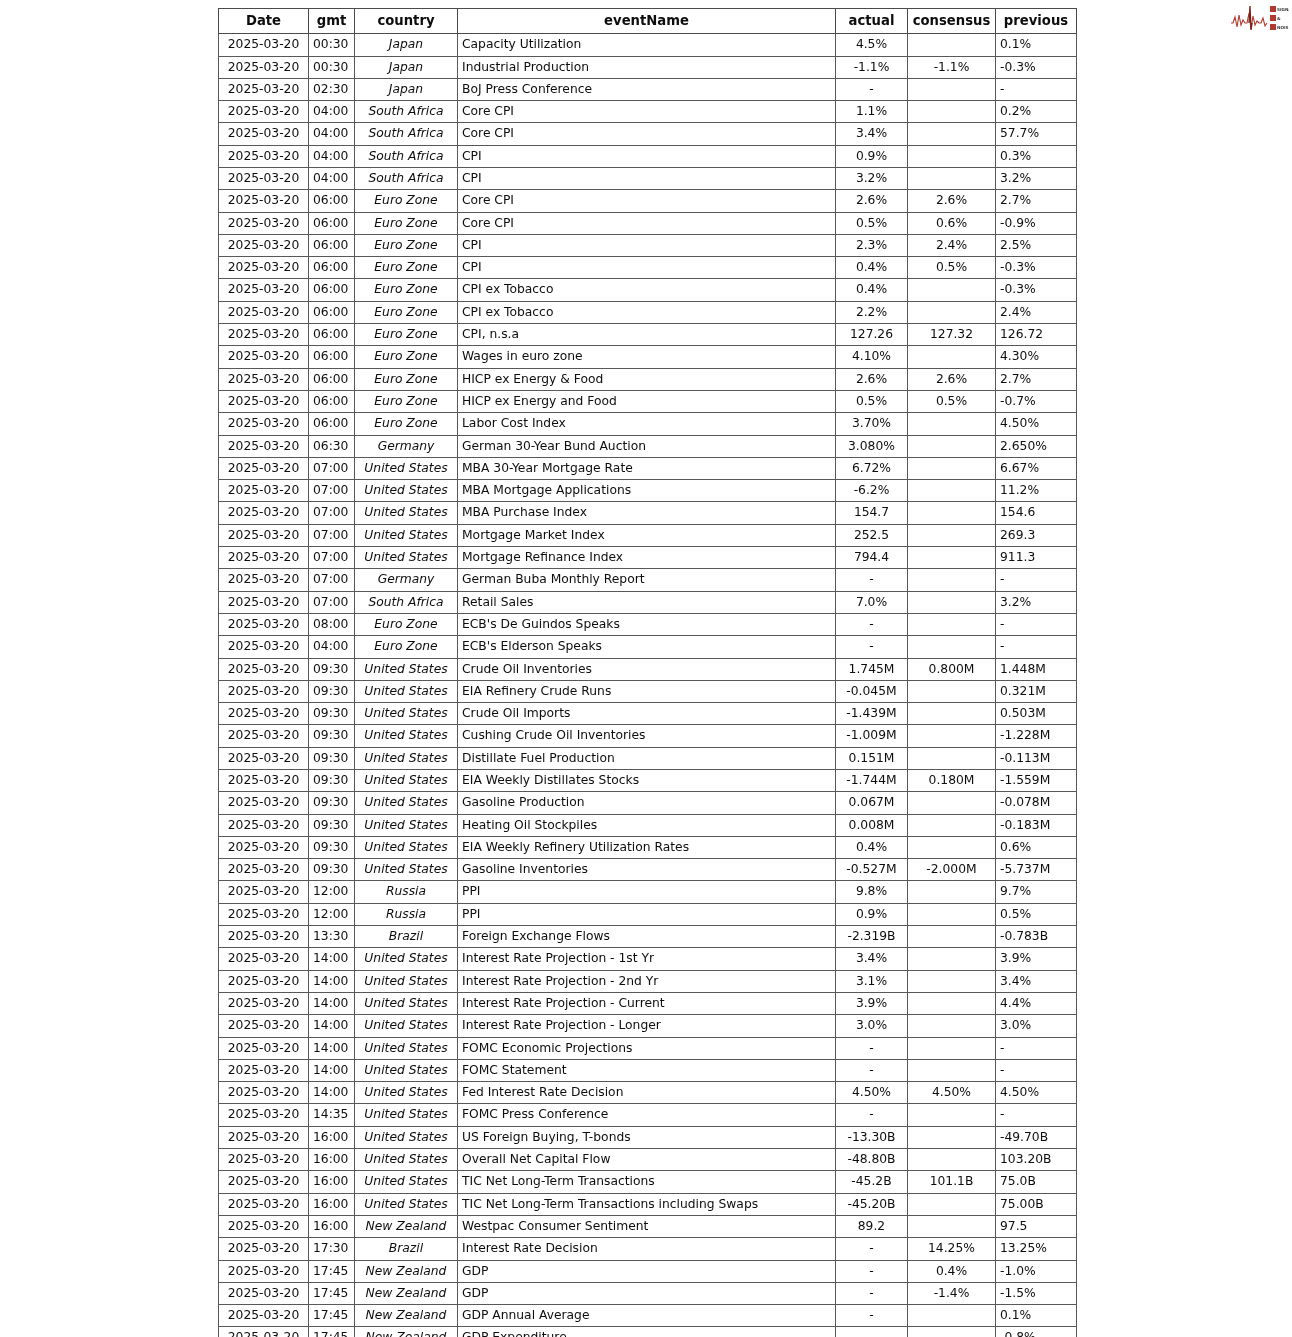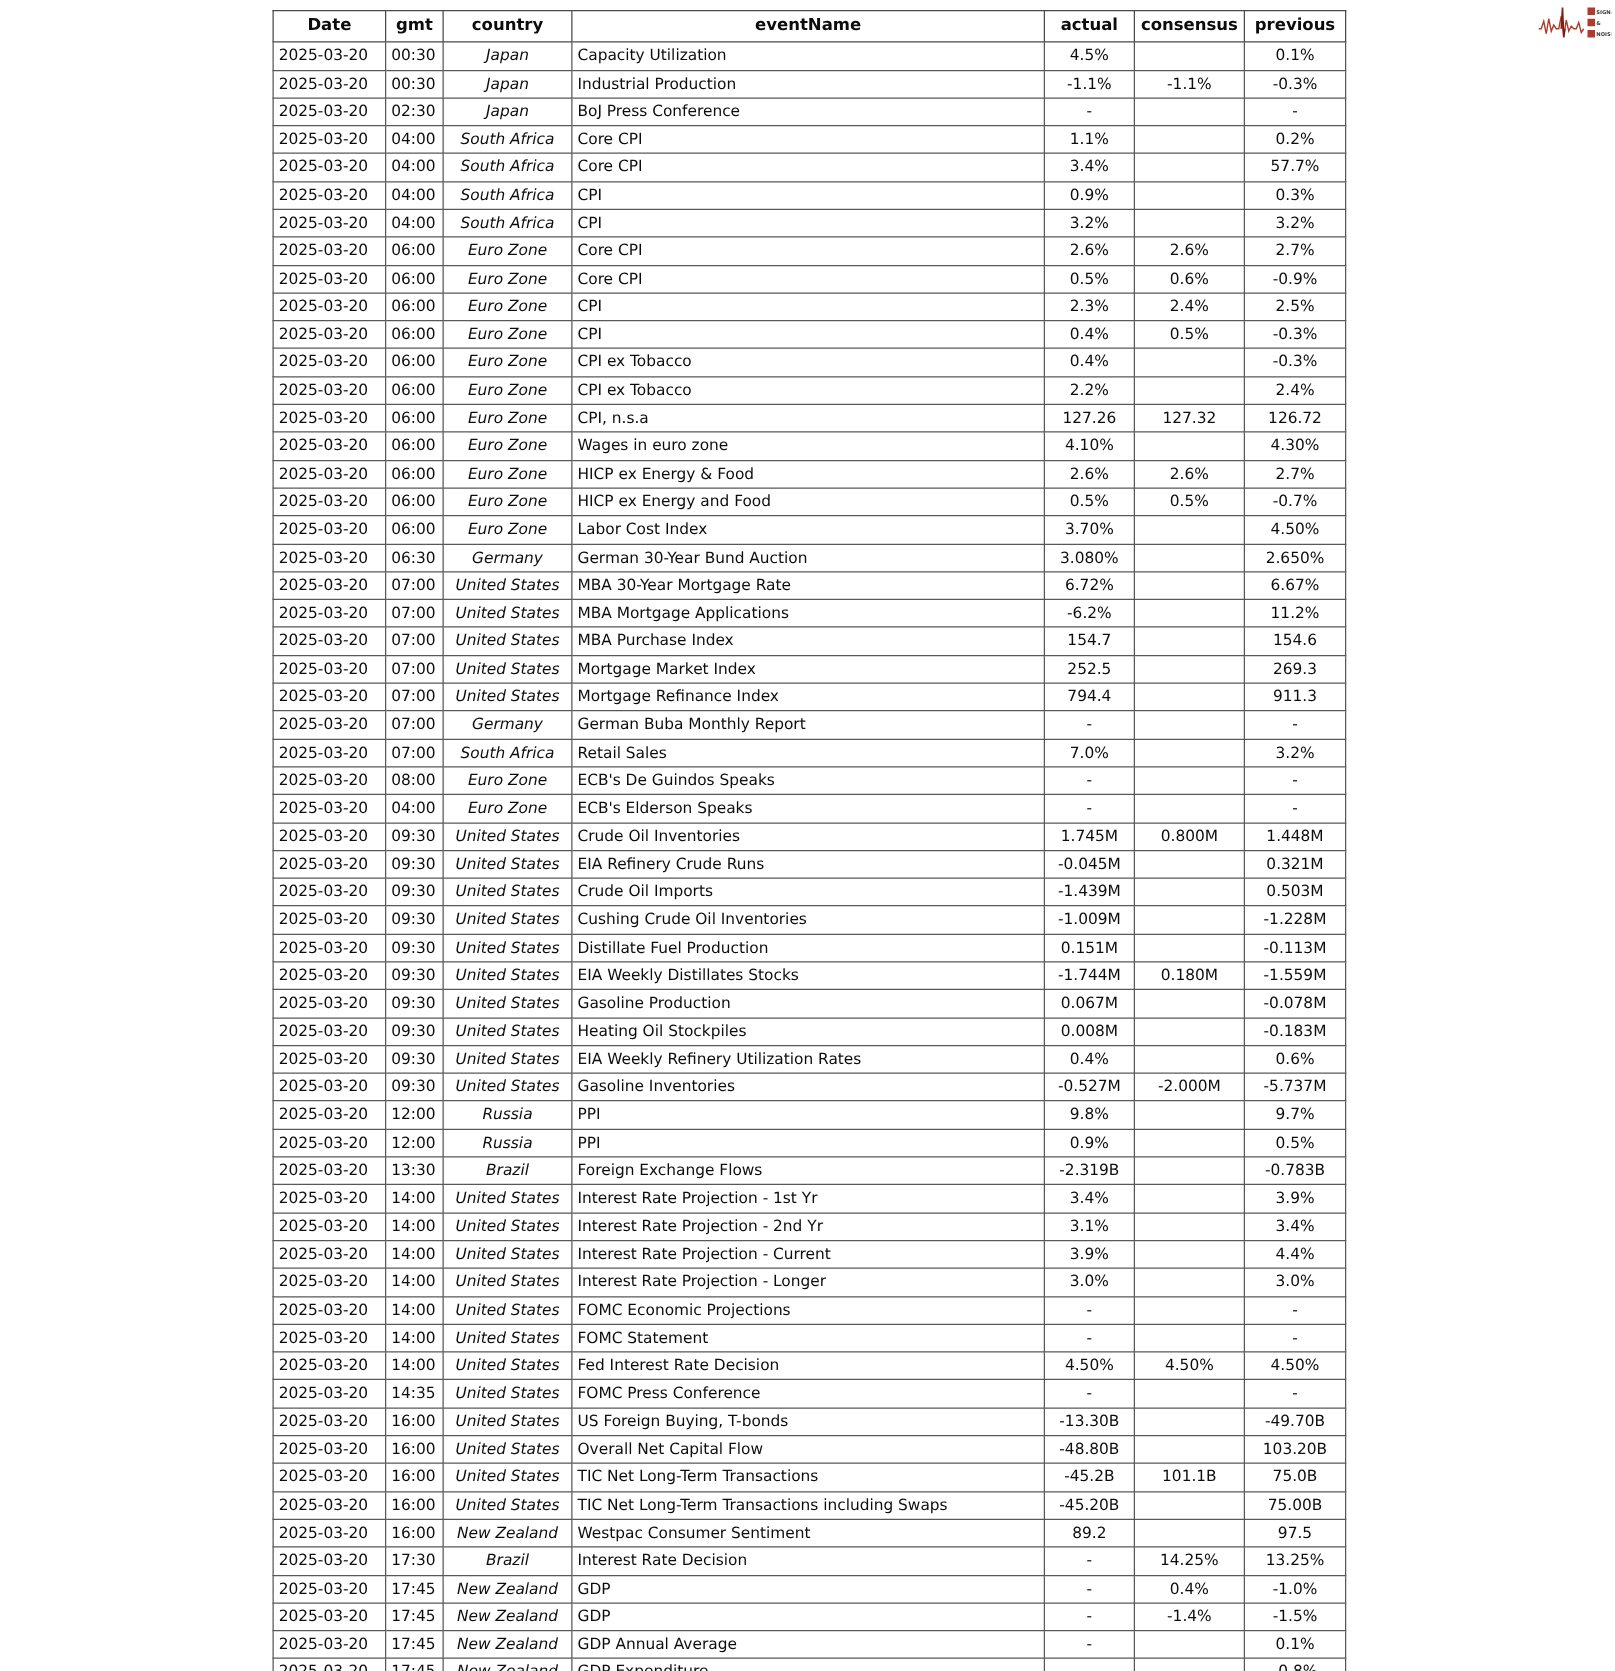--- a/index.html
+++ b/index.html
@@ -66,26 +66,26 @@
 
   
   col.c-date      { width: 90px; }
   col.c-gmt       { width: 46px; }
   col.c-country   { width: 103px; }
   col.c-event     { width: 378px; }
   col.c-actual    { width: 72px; }
   col.c-consensus { width: 88px; }
   col.c-previous  { width: 81px; }
 
-  td.date      { padding-left: 6px; padding-right: 6px; }
+  td.date      { text-align: center; padding-left: 6px; padding-right: 6px; }
   td.gmt       { text-align: left;   padding-left: 5px; }
   td.country   { text-align: center; font-style: italic; }
   td.actual    { text-align: center; }
   td.consensus { text-align: center; }
-  td.previous  { text-align: center; }
+  td.previous  { }
 </style>
 </head>
 <body>
 
 <div id="page-root">
 
   <div class="logo-wrap">
     <svg class="logo-svg" width="60" height="36" viewBox="0 0 60 36" xmlns="http://www.w3.org/2000/svg">
 
       <g stroke="#b03a2e" stroke-width="1.1" fill="none" stroke-linejoin="miter">

